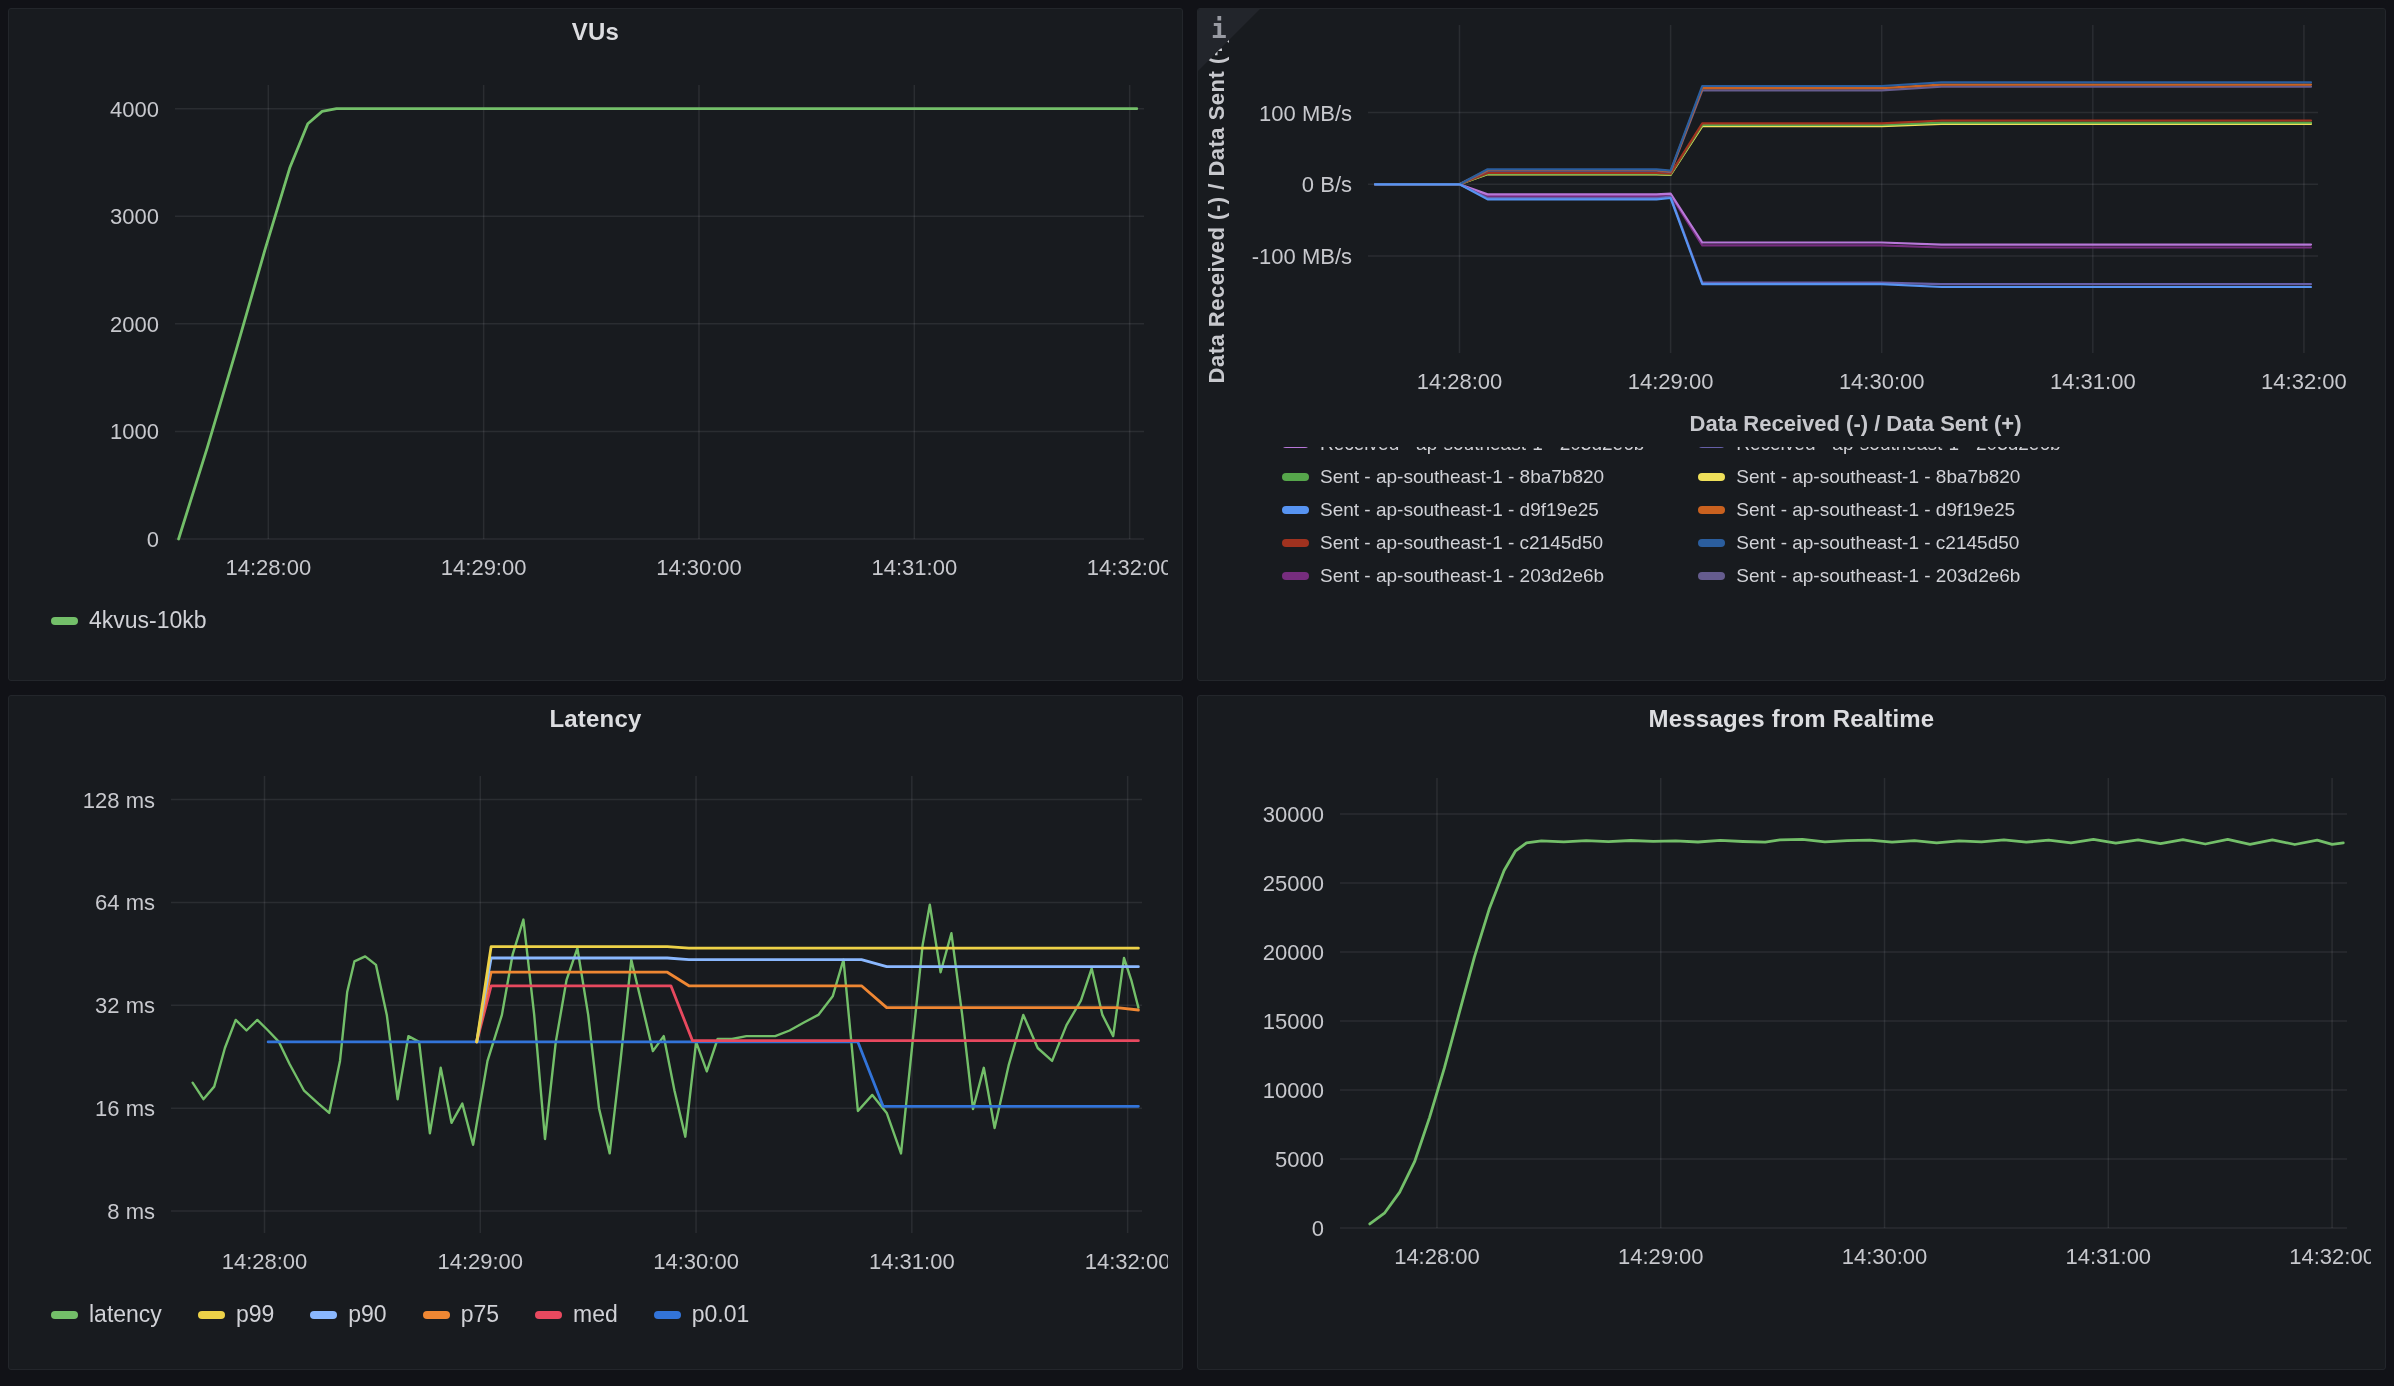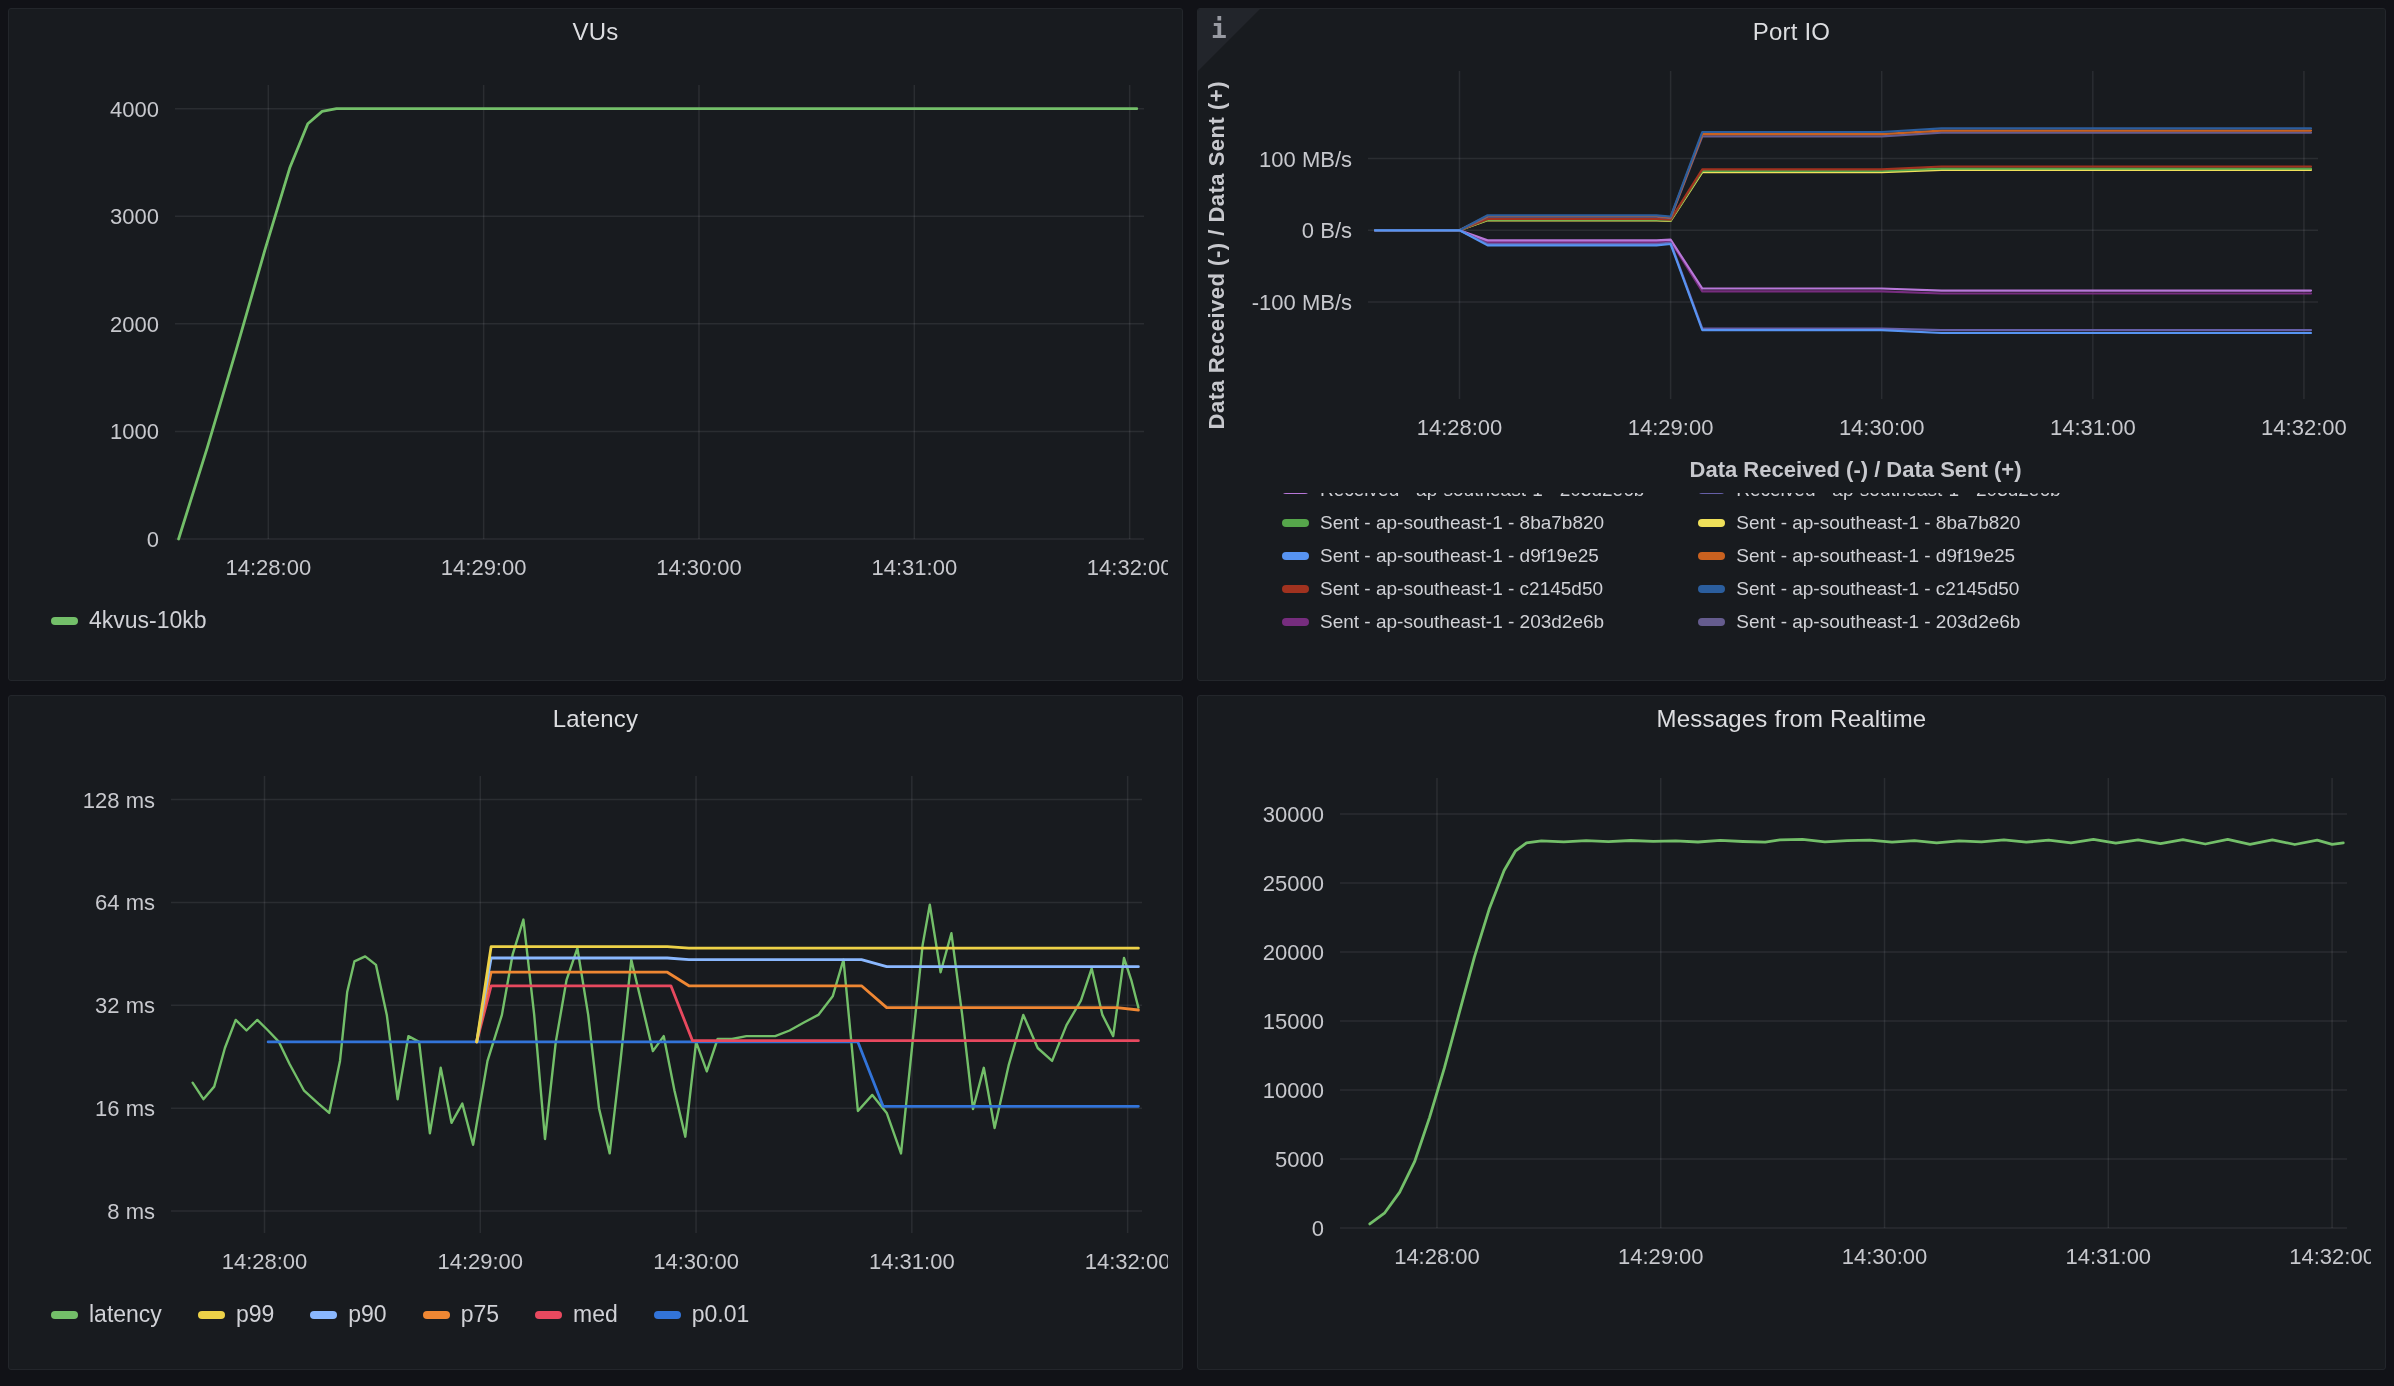--- a/index.html
+++ b/index.html
@@ -9,21 +9,21 @@
     padding:8px;display:grid;grid-template-columns:1175px 1189px;
     grid-template-rows:673px 675px;gap:14px;
     font-family:"Liberation Sans", sans-serif;
   }
   .panel{
     position:relative;background:#181b1f;border:1px solid #23262b;
     border-radius:3px;overflow:hidden;display:flex;flex-direction:column;
   }
   .panel-title{
     height:46px;display:flex;align-items:center;justify-content:center;
-    font-size:24px;font-weight:400;color:#dcdde0;letter-spacing:.2px;flex:0 0 auto;
+    font-size:24px;font-weight:700;color:#dcdde0;letter-spacing:.2px;flex:0 0 auto;
     cursor:pointer;
   }
   .corner{position:absolute;top:0;left:0;width:0;height:0;
     border-top:62px solid #22252b;border-right:62px solid transparent;z-index:2;}
   .corner-i{position:absolute;top:7px;left:13px;z-index:3;
     font:700 26px "DejaVu Sans Mono",monospace;color:#989aa2;line-height:1;}
   svg text{font-family:"Liberation Sans",sans-serif;}
   .legend-row{
     display:flex;align-items:center;gap:36px;margin:4px 0 0 42px;
     font-size:23px;color:#d0d1d6;flex-wrap:wrap;
@@ -84,21 +84,20 @@
         <span class="lg-item">
           <span class="lg-swatch" style="background: rgb(115, 191, 105);"></span>
           <span>4kvus-10kb</span>
         </span>
       </div>
   </div>
 
   <div class="panel">
     <div class="corner"></div>
     <div class="corner-i">i</div>
-    <div class="panel-title">Port IO</div>
     <div class="port-body">
       <div class="port-ylab">
         <span>Data Received (-) / Data Sent (+)</span>
       </div>
       <div class="port-main">
         <svg width="1110" height="400" style="flex:0 0 auto;">
             <line x1="223.48148148148147" x2="223.48148148148147" y1="16" y2="344" stroke="rgba(204,204,220,0.10)" stroke-width="1.5"></line>
             <text x="223.48148148148147" y="380" text-anchor="middle" font-size="22" fill="#c7c8cd">14:28:00</text>
             <line x1="434.5925925925926" x2="434.5925925925926" y1="16" y2="344" stroke="rgba(204,204,220,0.10)" stroke-width="1.5"></line>
             <text x="434.5925925925926" y="380" text-anchor="middle" font-size="22" fill="#c7c8cd">14:29:00</text>

